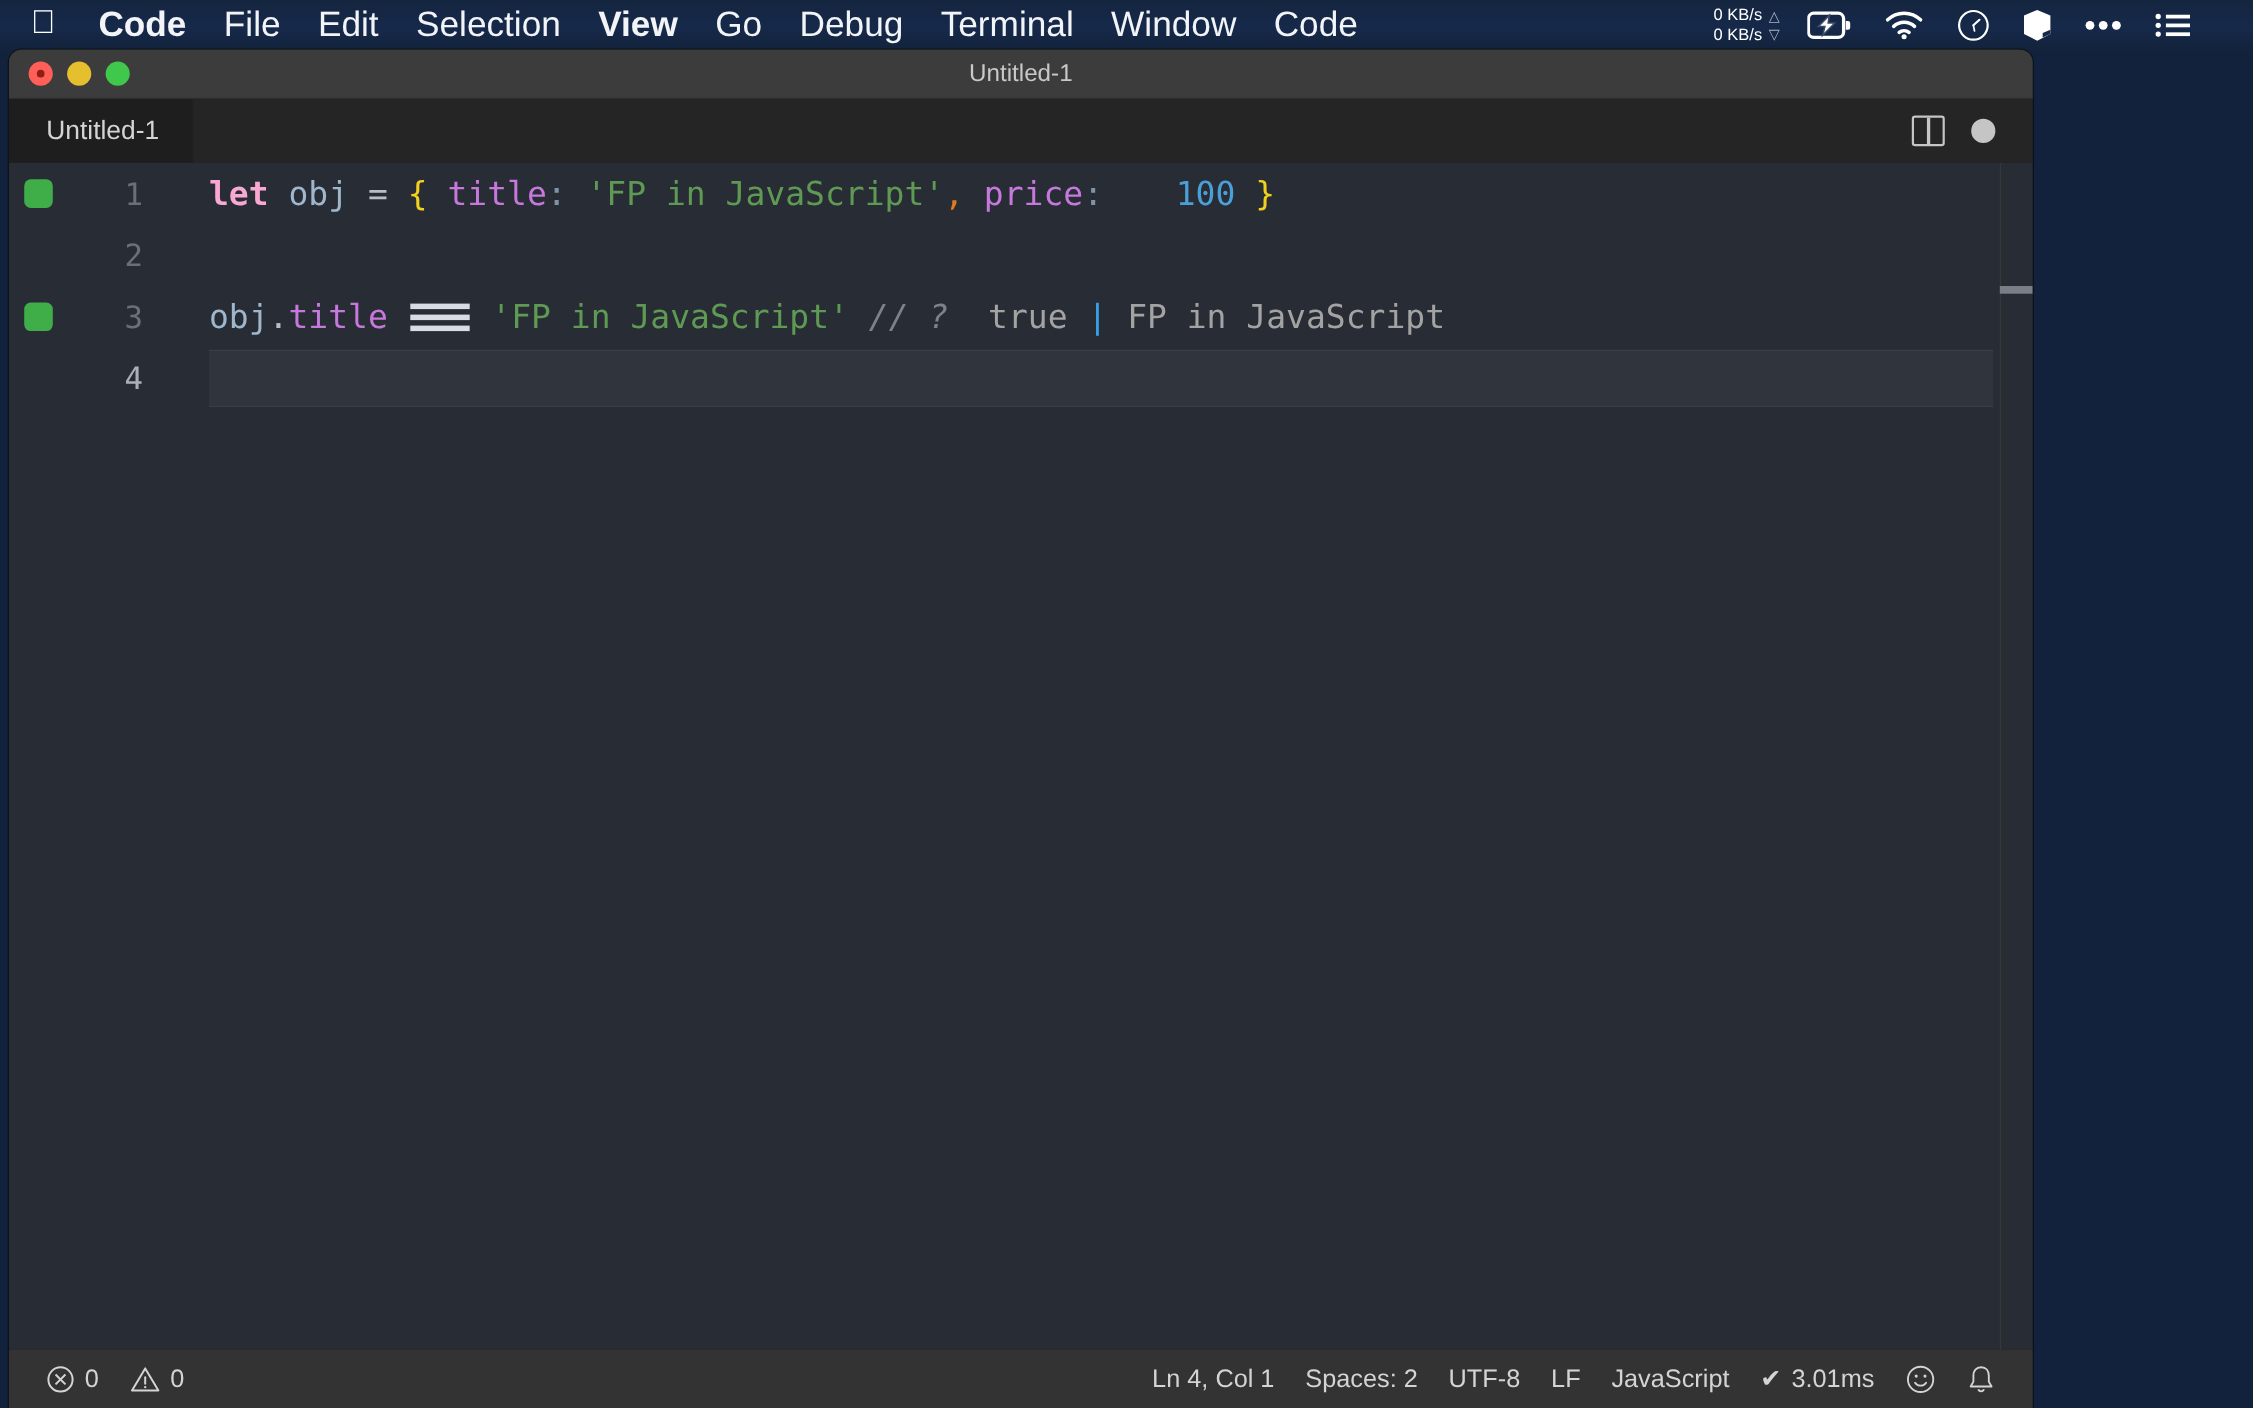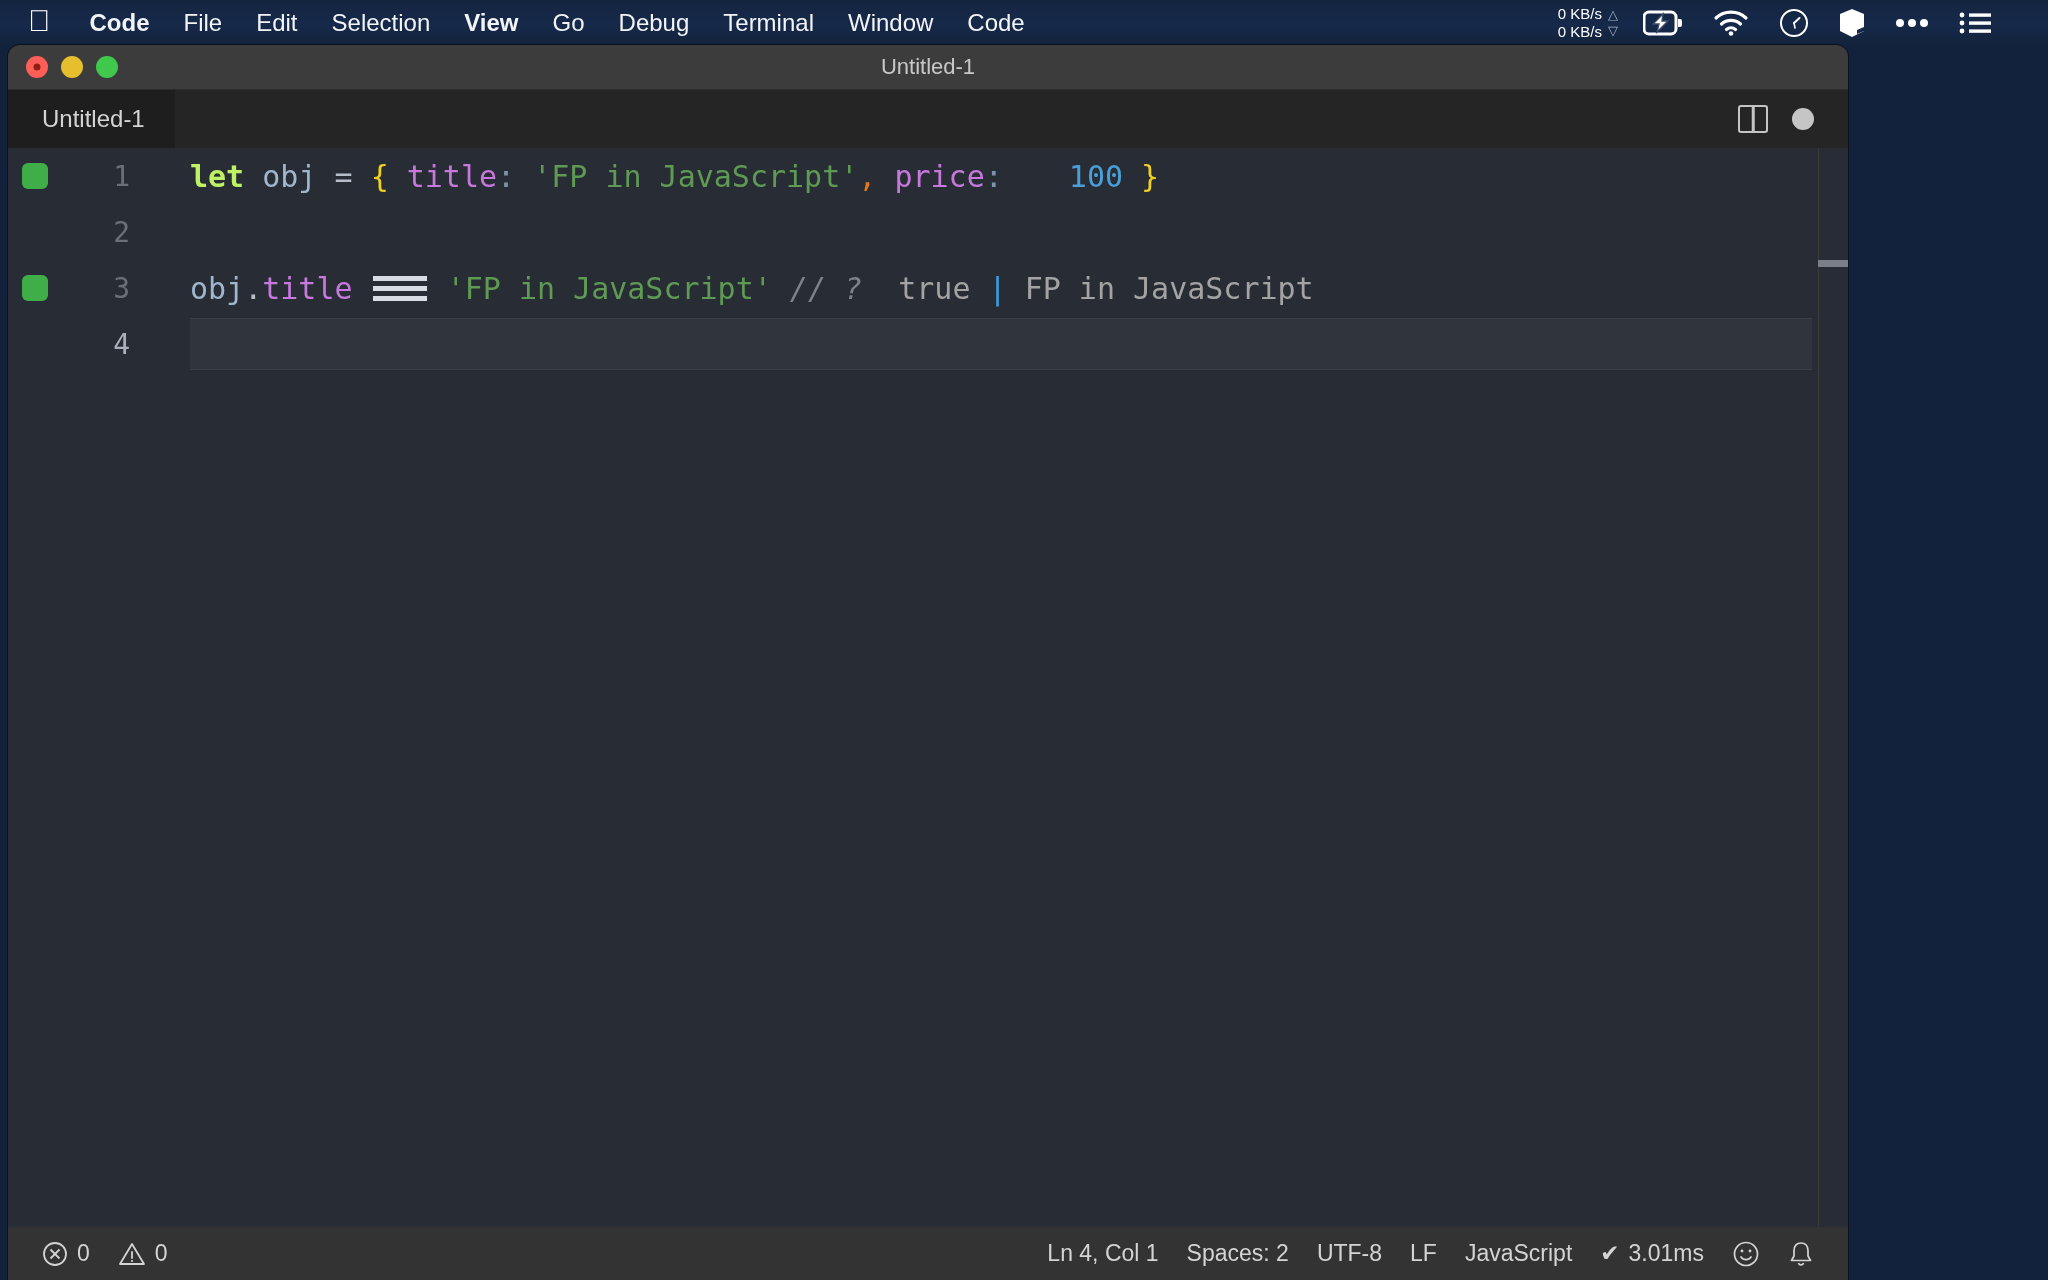--- a/index.html
+++ b/index.html
@@ -23,21 +23,21 @@
   }
   #menubar-left { display:flex; align-items:center; height:100%; }
   .apple-logo {
     display:flex; align-items:center; justify-content:center;
     padding:0 22px 0 28px;
     font-size:30px; line-height:1; color:#ffffff;
     transform:translateY(-2px);
   }
   .menu-item {
     padding:0 17px;
-    font-size:24px;
+    font-size:32px;
     color:#f2f4f7;
     white-space:nowrap;
     display:flex; align-items:center; height:100%;
   }
   .menu-item.app-name { font-weight:bold; }
 
   #menubar-right {
     margin-left:auto;
     display:flex; align-items:center; height:100%;
     padding-right:42px;
@@ -160,21 +160,21 @@
   }
   .code-line.current .linenum { color:#a9b0ba; }
   .line-content {
     position:relative;
     margin-left:182px;
     display:flex; align-items:center;
     white-space:pre;
   }
 
   
-  .t-keyword  { color:#bef264; font-weight:bold; }
+  .t-keyword  { color:#f9a8d4; font-weight:bold; }
   .t-var      { color:#9fb6cd; }
   .t-op       { color:#b7bec9; }
   .t-brace    { color:#f2d01e; }
   .t-prop     { color:#c678dd; }
   .t-colon    { color:#7e93a8; }
   .t-string   { color:#5f9a54; }
   .t-comma    { color:#e07a1c; }
   .t-number   { color:#4a9fd8;margin-left:48px; }
   .t-comment  { color:#7d8289; font-style:italic; }
   .t-result   { color:#a3a3a3; }

